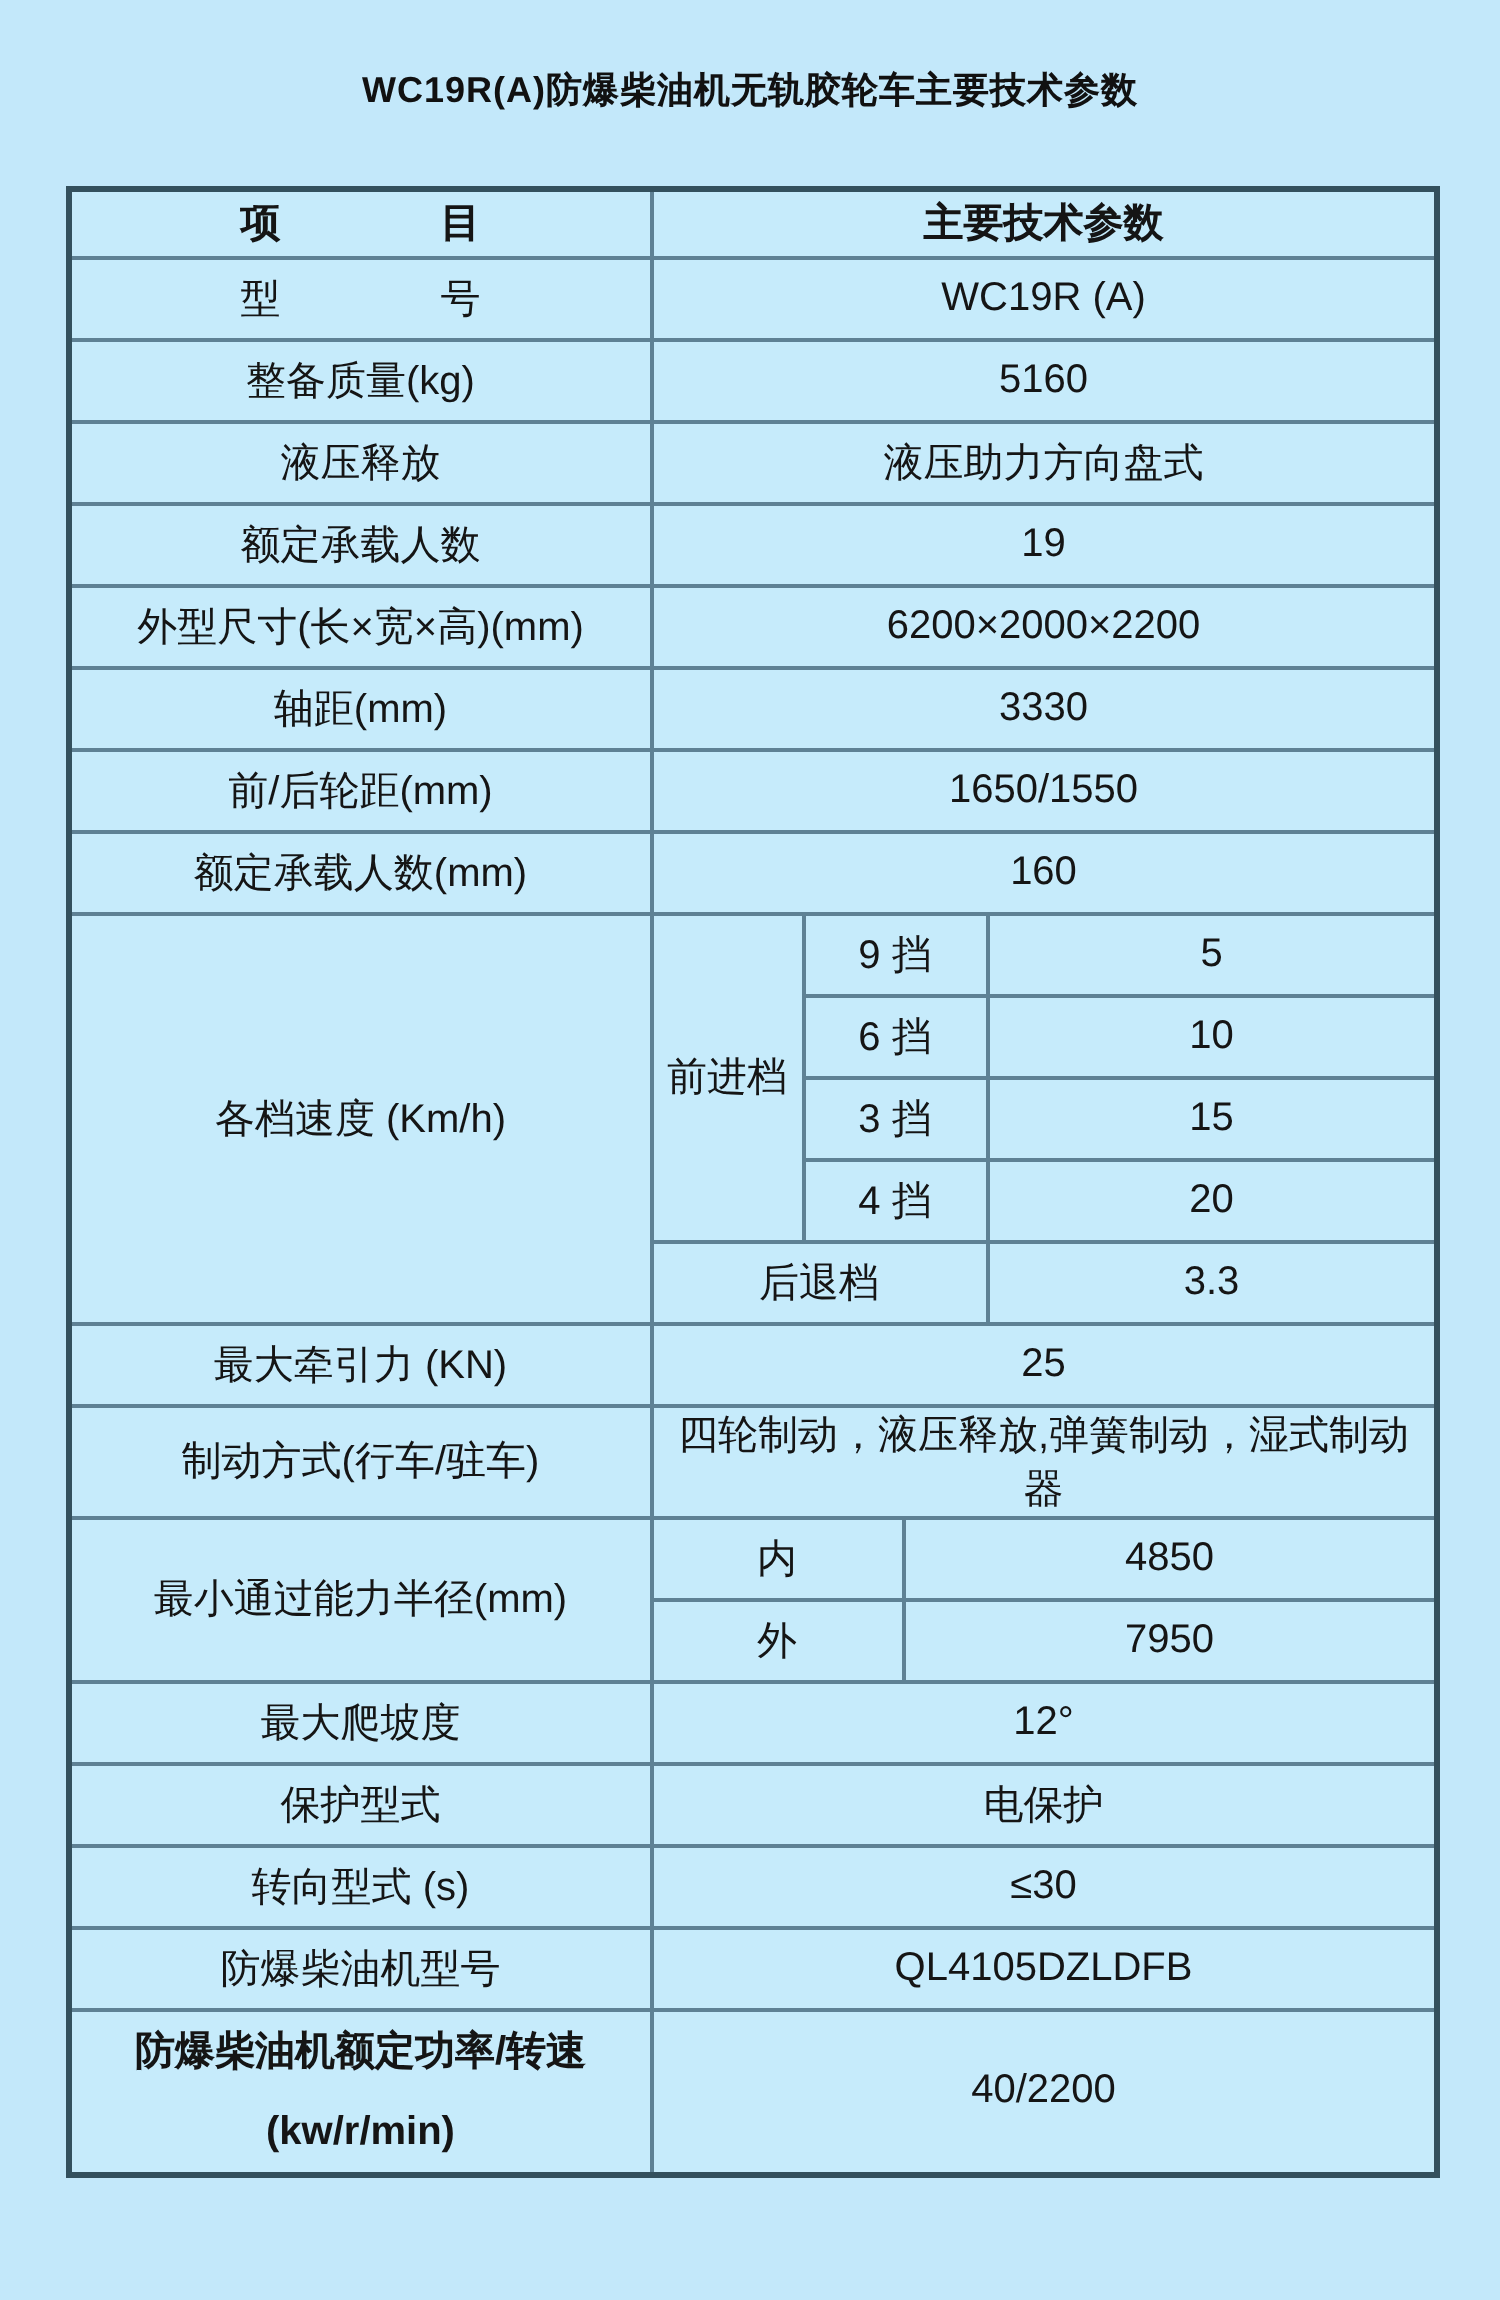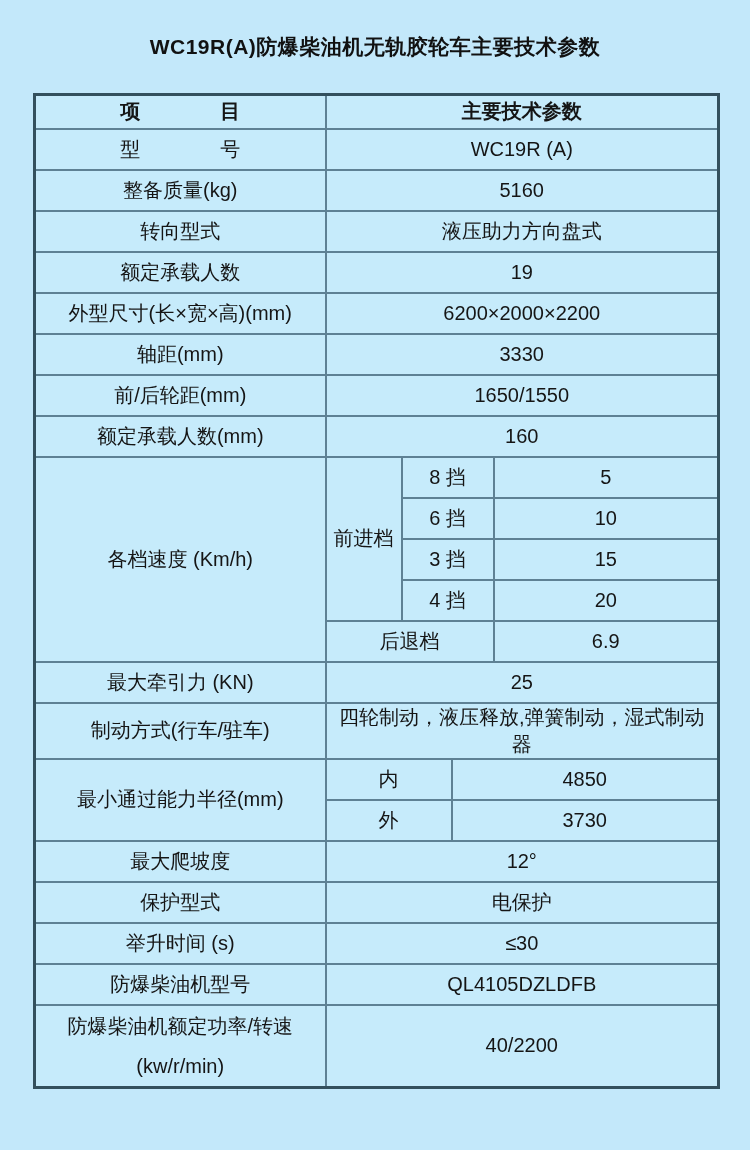--- a/index.html
+++ b/index.html
@@ -12,21 +12,21 @@
     background: #c3e8fa;
     font-family: "Liberation Sans", sans-serif;
     color: #151515;
     position: relative;
     overflow: hidden;
   }
   .title {
     margin: 0;
     padding-top: 33px;
     text-align: center;
-    font-size: 21px;
+    font-size: 18px;
     font-weight: bold;
     letter-spacing: 0.5px;
     color: #111;
   }
   table.spec-table {
     position: absolute;
     left: 33px;
     top: 93px;
     width: 684px;
     border-collapse: collapse;
@@ -50,20 +50,21 @@
     height: 41px;
   }
   .spec-table tr.header-row {
     height: 34px;
   }
   .spec-table tr.power-row {
     height: 82px;
   }
   .power-label div {
     line-height: 40px;
+    font-weight: bold;
   }
 </style>
 </head>
 <body>
 
 <div class="page">
 
   <h1 class="title">WC19R(A)防爆柴油机无轨胶轮车主要技术参数</h1>
 
   <table class="spec-table">
@@ -83,21 +84,21 @@
 
     <tr>
       <td>型　　　　号</td>
       <td colspan="4">WC19R (A)</td>
     </tr>
     <tr>
       <td>整备质量(kg)</td>
       <td colspan="4">5160</td>
     </tr>
     <tr>
-      <td>转向型式</td>
+      <td>液压释放</td>
       <td colspan="4">液压助力方向盘式</td>
     </tr>
     <tr>
       <td>额定承载人数</td>
       <td colspan="4">19</td>
     </tr>
     <tr>
       <td>外型尺寸(长×宽×高)(mm)</td>
       <td colspan="4">6200×2000×2200</td>
     </tr>
@@ -110,69 +111,69 @@
       <td colspan="4">1650/1550</td>
     </tr>
     <tr>
       <td>额定承载人数(mm)</td>
       <td colspan="4">160</td>
     </tr>
 
     <tr>
       <td rowspan="5">各档速度 (Km/h)</td>
       <td rowspan="4">前进档</td>
-      <td colspan="2">8 挡</td>
+      <td colspan="2">9 挡</td>
       <td>5</td>
     </tr>
     <tr>
       <td colspan="2">6 挡</td>
       <td>10</td>
     </tr>
     <tr>
       <td colspan="2">3 挡</td>
       <td>15</td>
     </tr>
     <tr>
       <td colspan="2">4 挡</td>
       <td>20</td>
     </tr>
     <tr>
       <td colspan="3">后退档</td>
-      <td>6.9</td>
+      <td>3.3</td>
     </tr>
 
     <tr>
       <td>最大牵引力 (KN)</td>
       <td colspan="4">25</td>
     </tr>
     <tr>
       <td>制动方式(行车/驻车)</td>
       <td colspan="4">四轮制动，液压释放,弹簧制动，湿式制动器</td>
     </tr>
 
     <tr>
       <td rowspan="2">最小通过能力半径(mm)</td>
       <td colspan="2">内</td>
       <td colspan="2">4850</td>
     </tr>
     <tr>
       <td colspan="2">外</td>
-      <td colspan="2">3730</td>
+      <td colspan="2">7950</td>
     </tr>
 
     <tr>
       <td>最大爬坡度</td>
       <td colspan="4">12°</td>
     </tr>
     <tr>
       <td>保护型式</td>
       <td colspan="4">电保护</td>
     </tr>
     <tr>
-      <td>举升时间 (s)</td>
+      <td>转向型式 (s)</td>
       <td colspan="4">≤30</td>
     </tr>
     <tr>
       <td>防爆柴油机型号</td>
       <td colspan="4">QL4105DZLDFB</td>
     </tr>
 
     <tr class="power-row">
       <td class="power-label">
         <div>防爆柴油机额定功率/转速</div>

